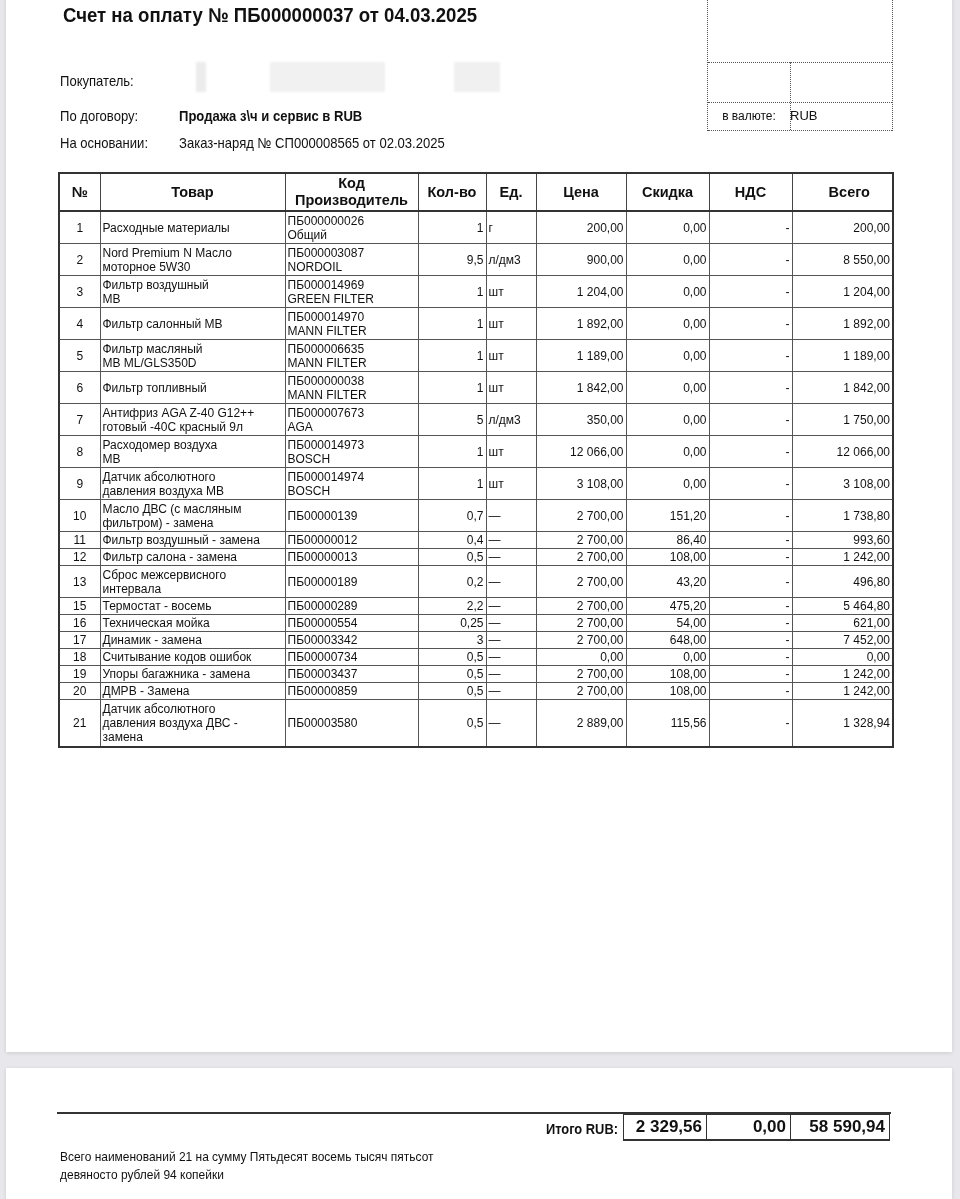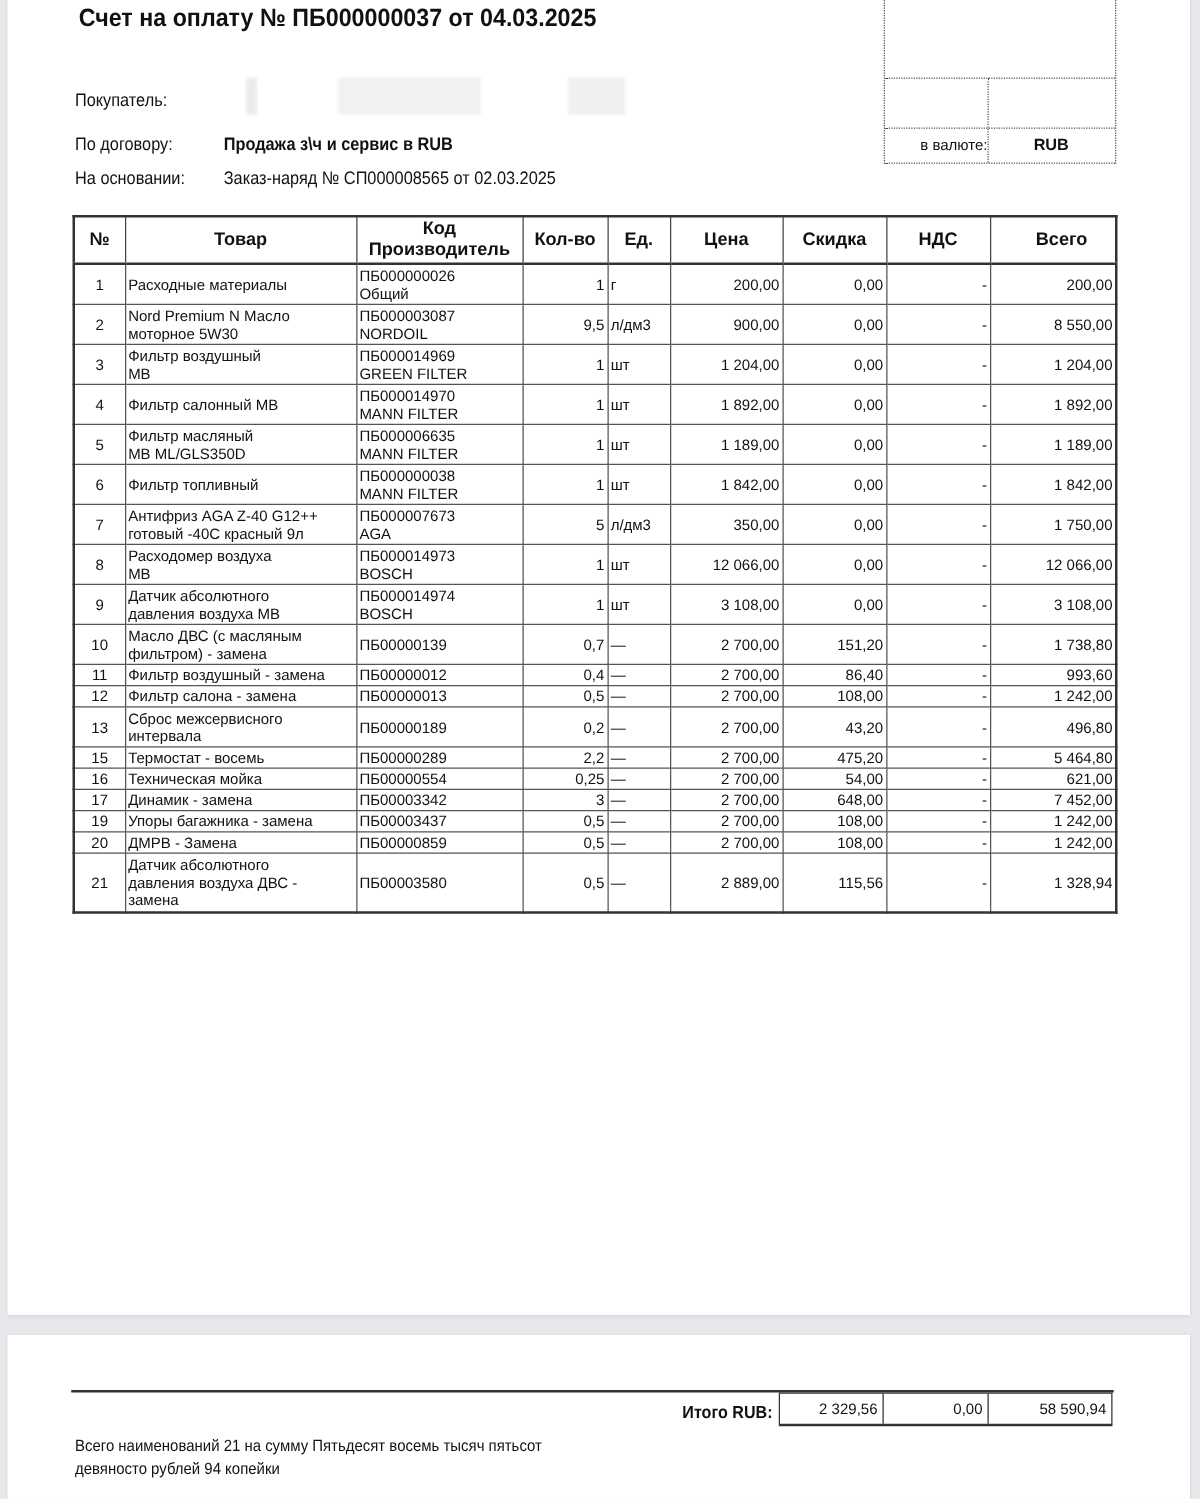--- a/index.html
+++ b/index.html
@@ -40,22 +40,22 @@
   }
 
   .stamp {
     position: absolute; left: 701px; top: 0px; width: 184px; height: 135px;
     border-left: 1px dotted #555; border-right: 1px dotted #555;
   }
   .stamp .h1 { position: absolute; left: 0; right: 0; top: 66px; border-top: 1px dotted #555; }
   .stamp .h2 { position: absolute; left: 0; right: 0; top: 106px; border-top: 1px dotted #555; }
   .stamp .h3 { position: absolute; left: 0; right: 0; top: 134px; border-top: 1px dotted #555; }
   .stamp .v1 { position: absolute; left: 82px; top: 66px; height: 68px; border-left: 1px dotted #555; }
-  .stamp .cur-label { position: absolute; left: 0; width: 82px; top: 113px; text-align: right; font-size: 12px; }
-  .stamp .cur-value { position: absolute; left: 82px; right: 0; top: 112px; text-align: center; font-size: 13px; font-weight: bold; }
+  .stamp .cur-label { position: absolute; left: 0; width: 82px; top: 113px; text-align: center; font-size: 12px; }
+  .stamp .cur-value { position: absolute; left: 82px; right: 0; top: 112px; font-size: 13px; font-weight: normal; }
 
   table.items {
     position: absolute; left: 52px; top: 176px; width: 834px;
     border-collapse: collapse; table-layout: fixed;
     font-size: 12px; line-height: 14px;
     border: 2px solid #333;
   }
   table.items th {
     border: 1px solid #444; font-weight: bold; font-size: 14.5px;
     line-height: 17px; height: 36px; text-align: center; padding: 0 2px;
@@ -79,21 +79,21 @@
     position: absolute; left: 460px; top: 53px; width: 152px; text-align: right;
     font-weight: bold; font-size: 14px;
     transform: scaleX(0.92); transform-origin: right top;
   }
   .totals-box {
     position: absolute; left: 617px; top: 46px; height: 24px;
     border: 1px solid #333; border-bottom: 2px solid #333; display: flex;
   }
   .totals-box div {
     height: 24px; line-height: 24px; text-align: right; padding-right: 4px;
-    font-weight: normal; font-size: 12px; box-sizing: border-box;
+    font-weight: bold; font-size: 17px; box-sizing: border-box;
   }
   .totals-box .t1 { width: 83px; border-right: 1px solid #333; }
   .totals-box .t2 { width: 84px; border-right: 1px solid #333; }
   .totals-box .t3 { width: 98px; }
   .summary {
     position: absolute; left: 54px; top: 80px; width: 420px;
     font-size: 13px; line-height: 18px;
     transform: scaleX(0.92); transform-origin: left top;
   }
 </style>
@@ -335,20 +335,31 @@
           <td class="l">Динамик - замена</td>
           <td class="l">ПБ00003342</td>
           <td class="r">3</td>
           <td class="l">—</td>
           <td class="r">2 700,00</td>
           <td class="r">648,00</td>
           <td class="r">-</td>
           <td class="r">7 452,00</td>
         </tr>
         <tr class="short">
+          <td class="c">18</td>
+          <td class="l">Считывание кодов ошибок</td>
+          <td class="l">ПБ00000734</td>
+          <td class="r">0,5</td>
+          <td class="l">—</td>
+          <td class="r">0,00</td>
+          <td class="r">0,00</td>
+          <td class="r">-</td>
+          <td class="r">0,00</td>
+        </tr>
+        <tr class="short">
           <td class="c">19</td>
           <td class="l">Упоры багажника - замена</td>
           <td class="l">ПБ00003437</td>
           <td class="r">0,5</td>
           <td class="l">—</td>
           <td class="r">2 700,00</td>
           <td class="r">108,00</td>
           <td class="r">-</td>
           <td class="r">1 242,00</td>
         </tr>

